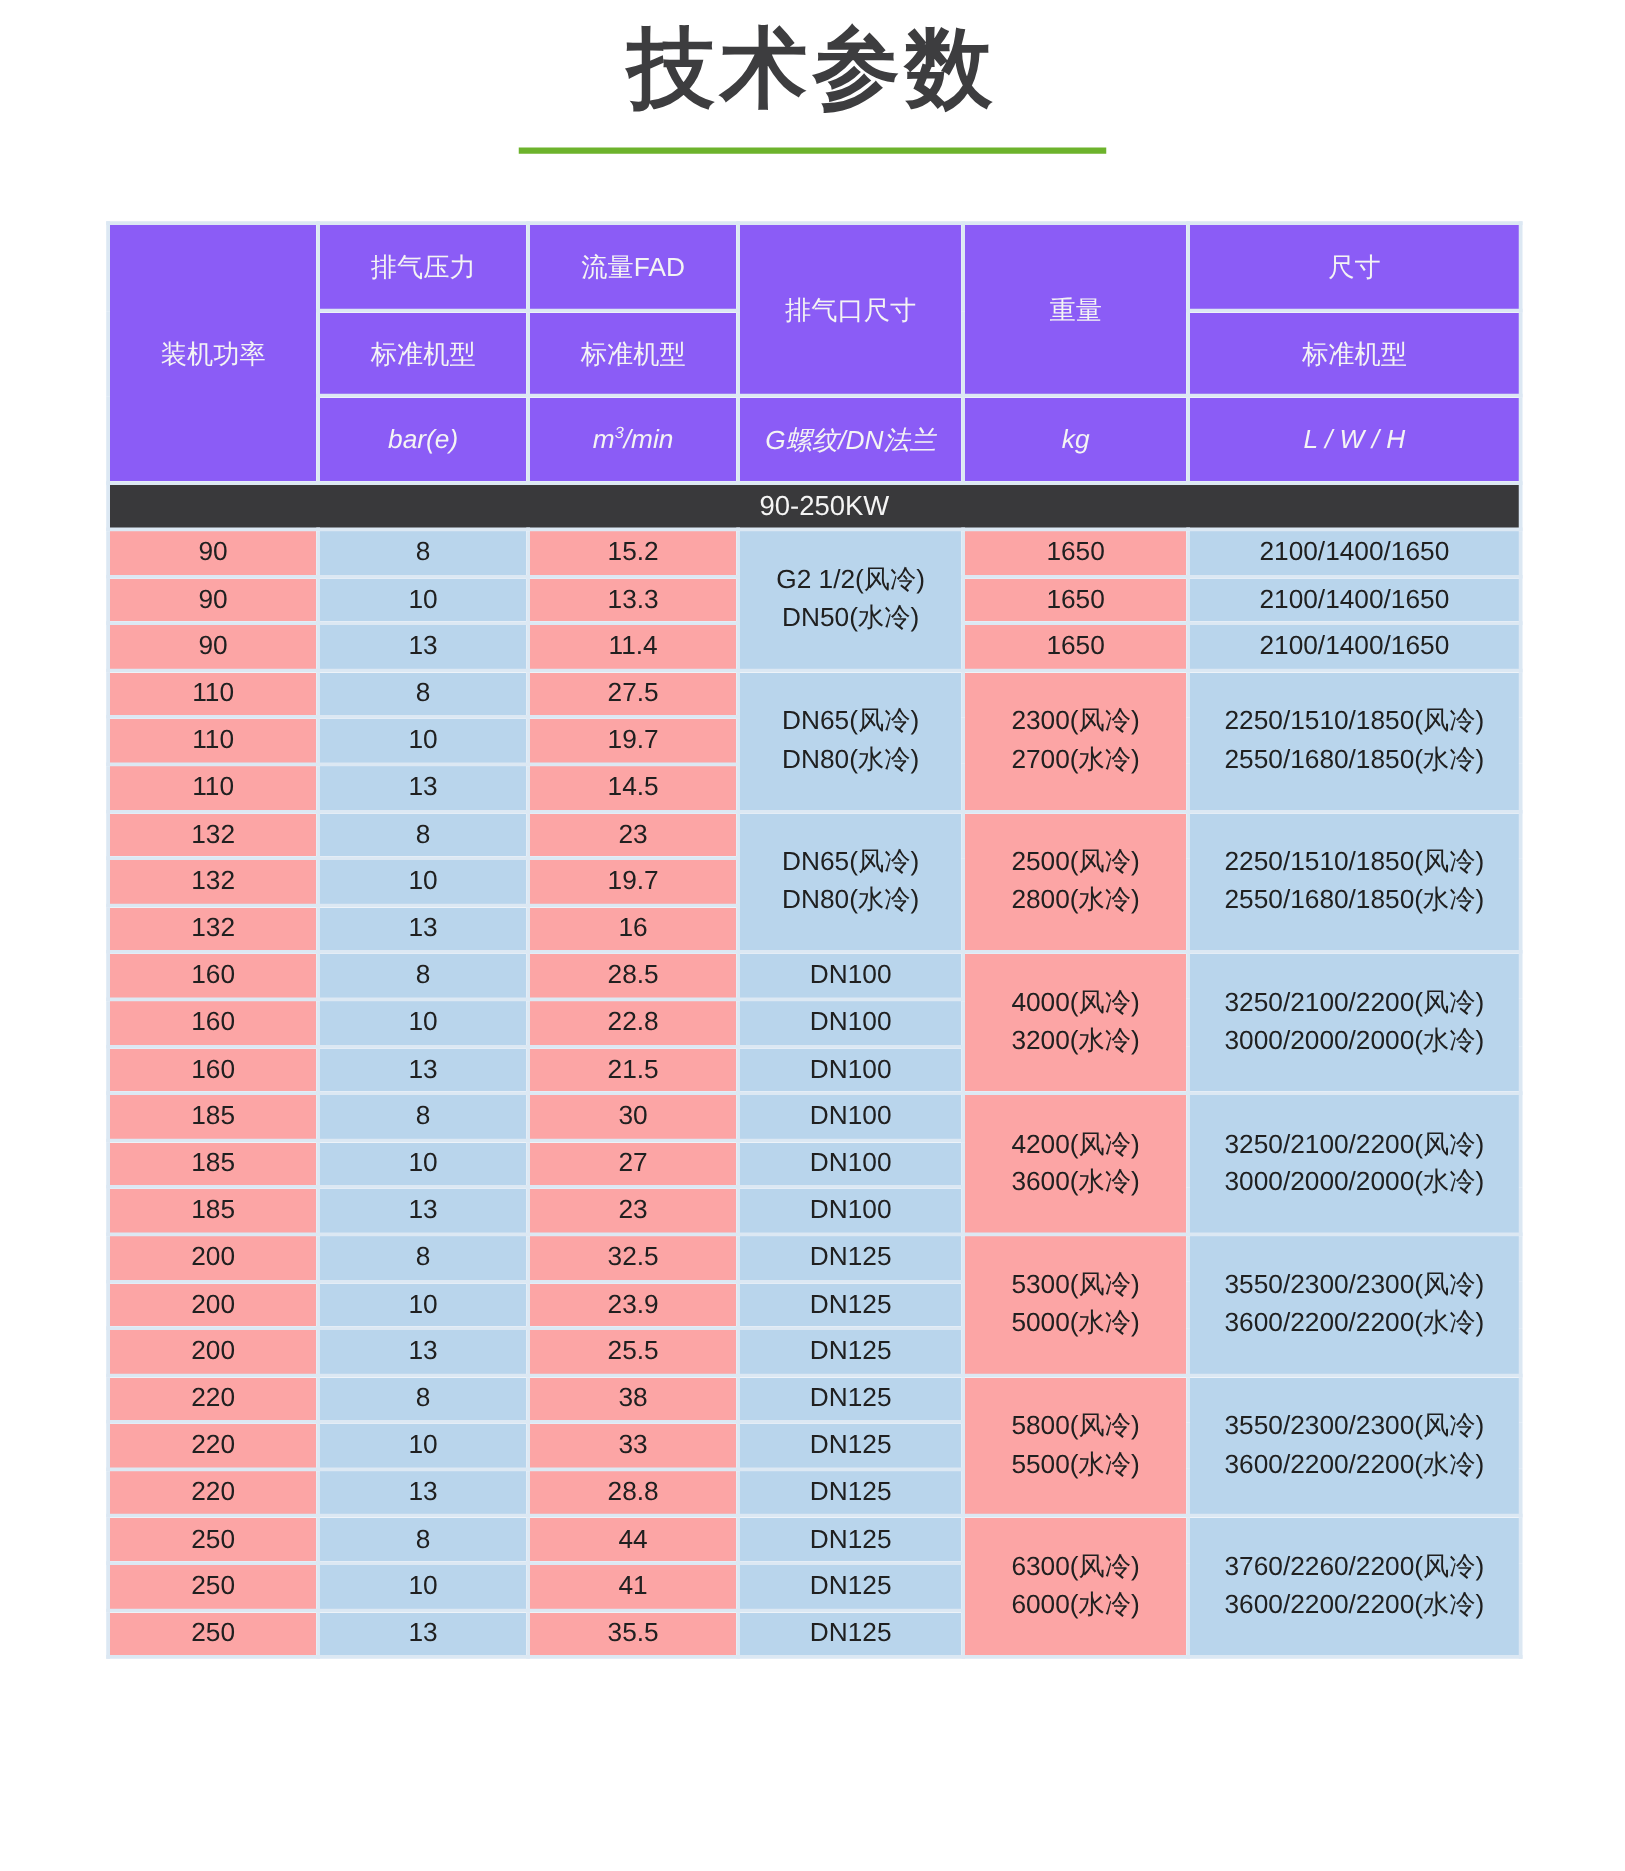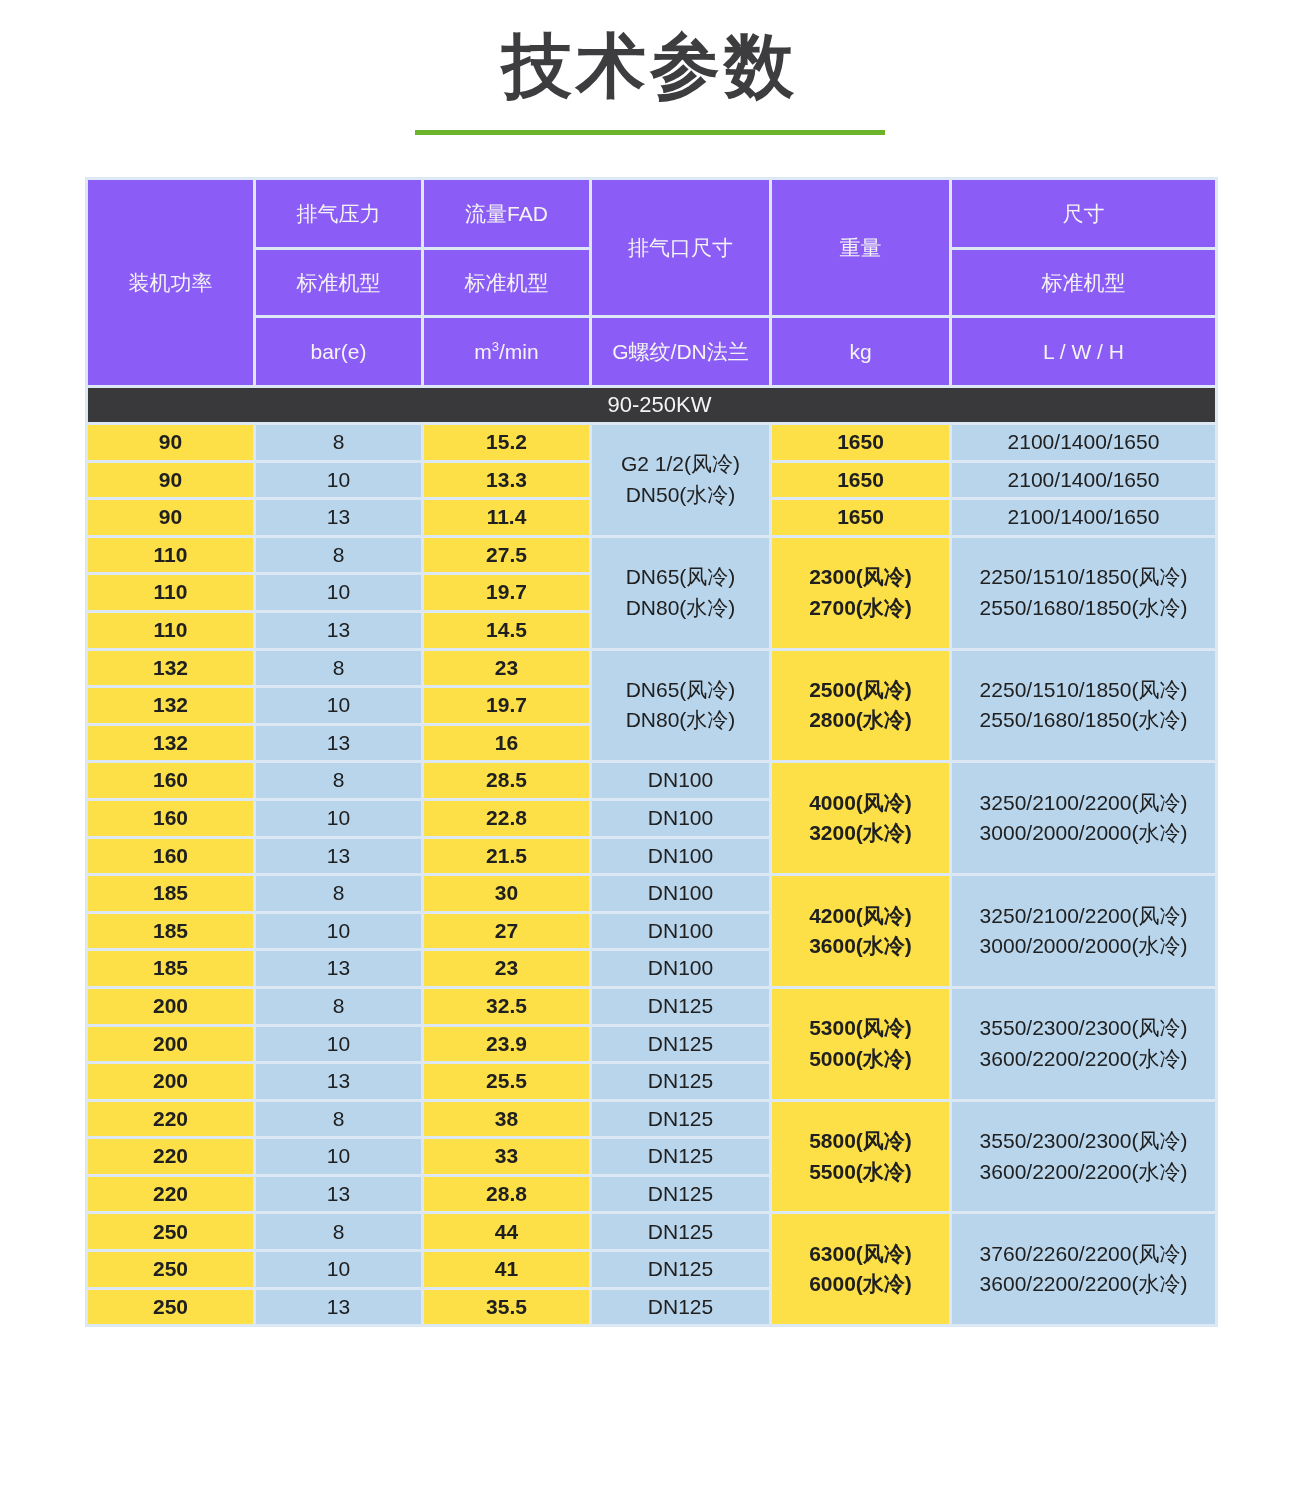--- a/index.html
+++ b/index.html
@@ -9,21 +9,21 @@
     font-family: "Liberation Sans", "DejaVu Sans", sans-serif;
   }
   .page {
     position: relative;
     width: 1300px;
     height: 1497px;
     background: #ffffff;
     overflow: hidden;
   }
   .page-title {
-    padding-top: 20px;
+    padding-top: 8px;
     text-align: center;
     font-size: 70px;
     font-weight: bold;
     color: #3d3d3f;
     letter-spacing: 4px;
   }
   .title-underline {
     width: 470px;
     height: 5px;
     margin: 16px auto 0 auto;
@@ -48,34 +48,34 @@
   }
   
   th.hd {
     background: #8b5cf6;
     color: #f4f4f4;
     font-weight: normal;
     font-size: 21px;
   }
   tr.hr1 { height: 70px; }
   tr.hr2 { height: 68px; }
-  tr.hr3 { height: 70px; }
+  tr.hr3 { height: 70px; font-style: italic; }
   sup.u3 { font-size: 13px; vertical-align: super; line-height: 0; }
   
   td.section-band {
     background: #39393b;
     color: #f4f4f4;
     text-align: left;
     font-size: 22px;
     height: 37px;
     padding-left: 16px;
   }
   
   tbody tr.data-row { height: 37.6px; }
-  td.c-white { background: #fde047; font-weight: bold; }
+  td.c-white { background: #fca5a5; }
   td.c-blue  { background: #b9d5ec; }
   tbody td {
     font-size: 21px;
     color: #202020;
     line-height: 1.45;
   }
   .footnote {
     position: absolute;
     left: 82px;
     top: 1348px;

